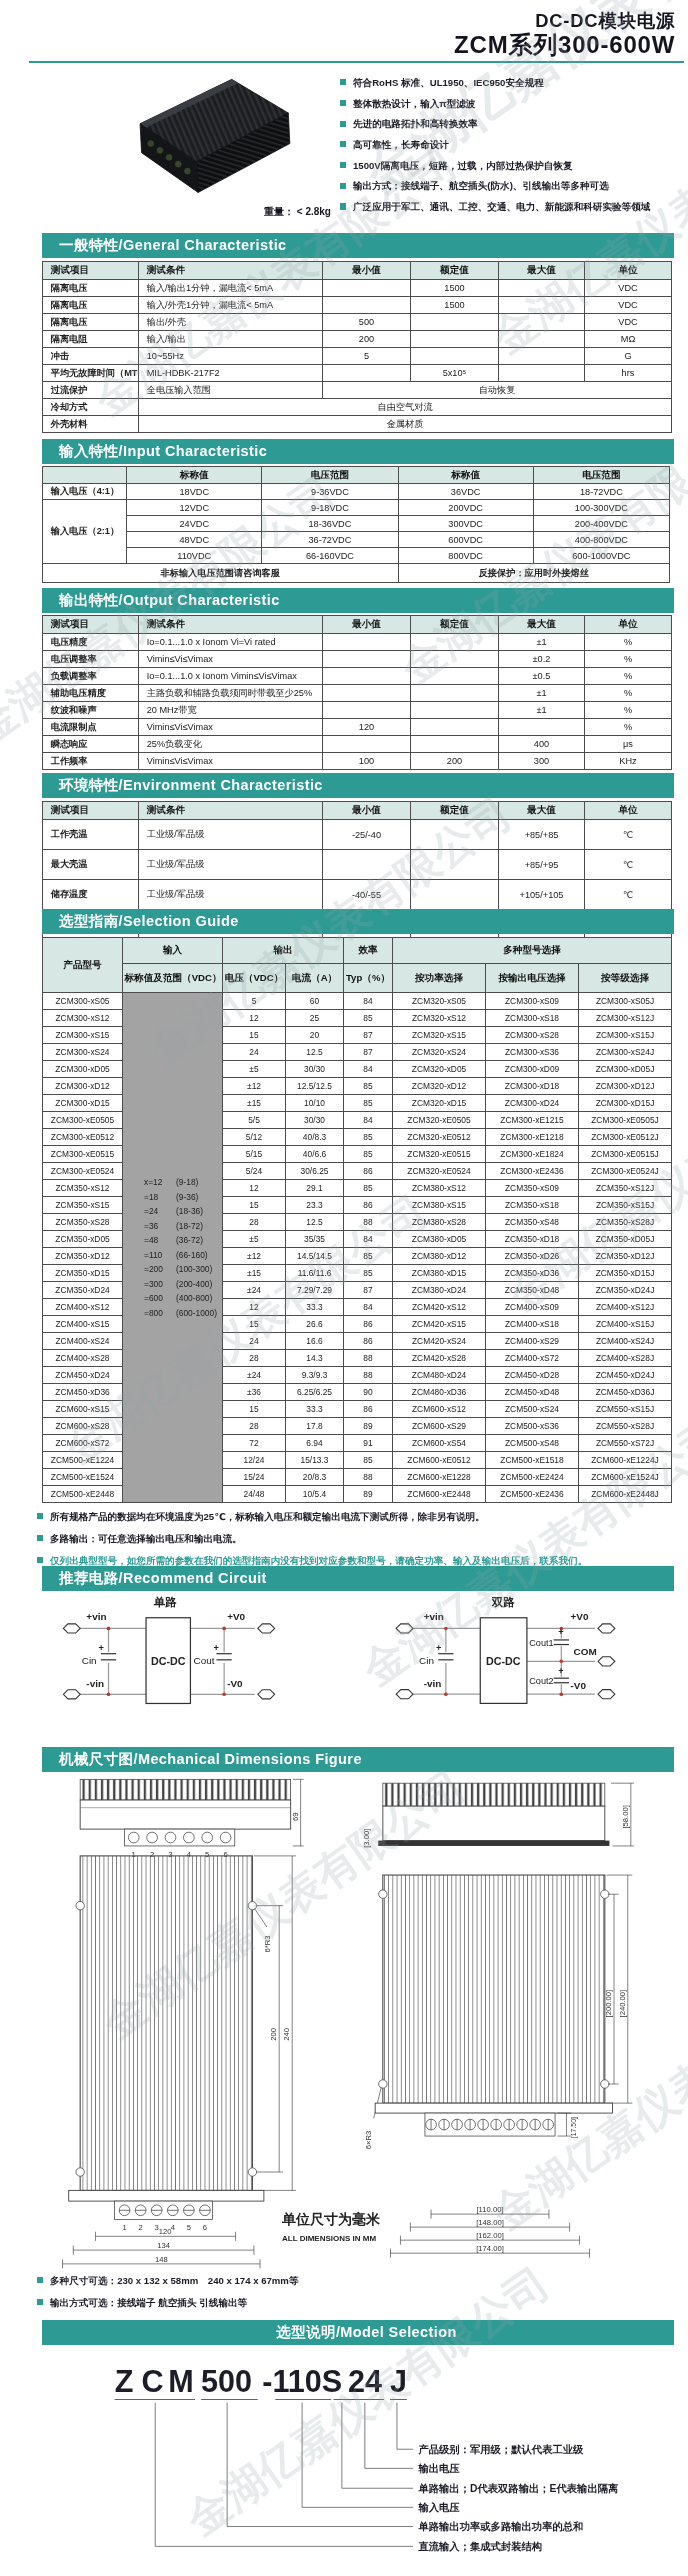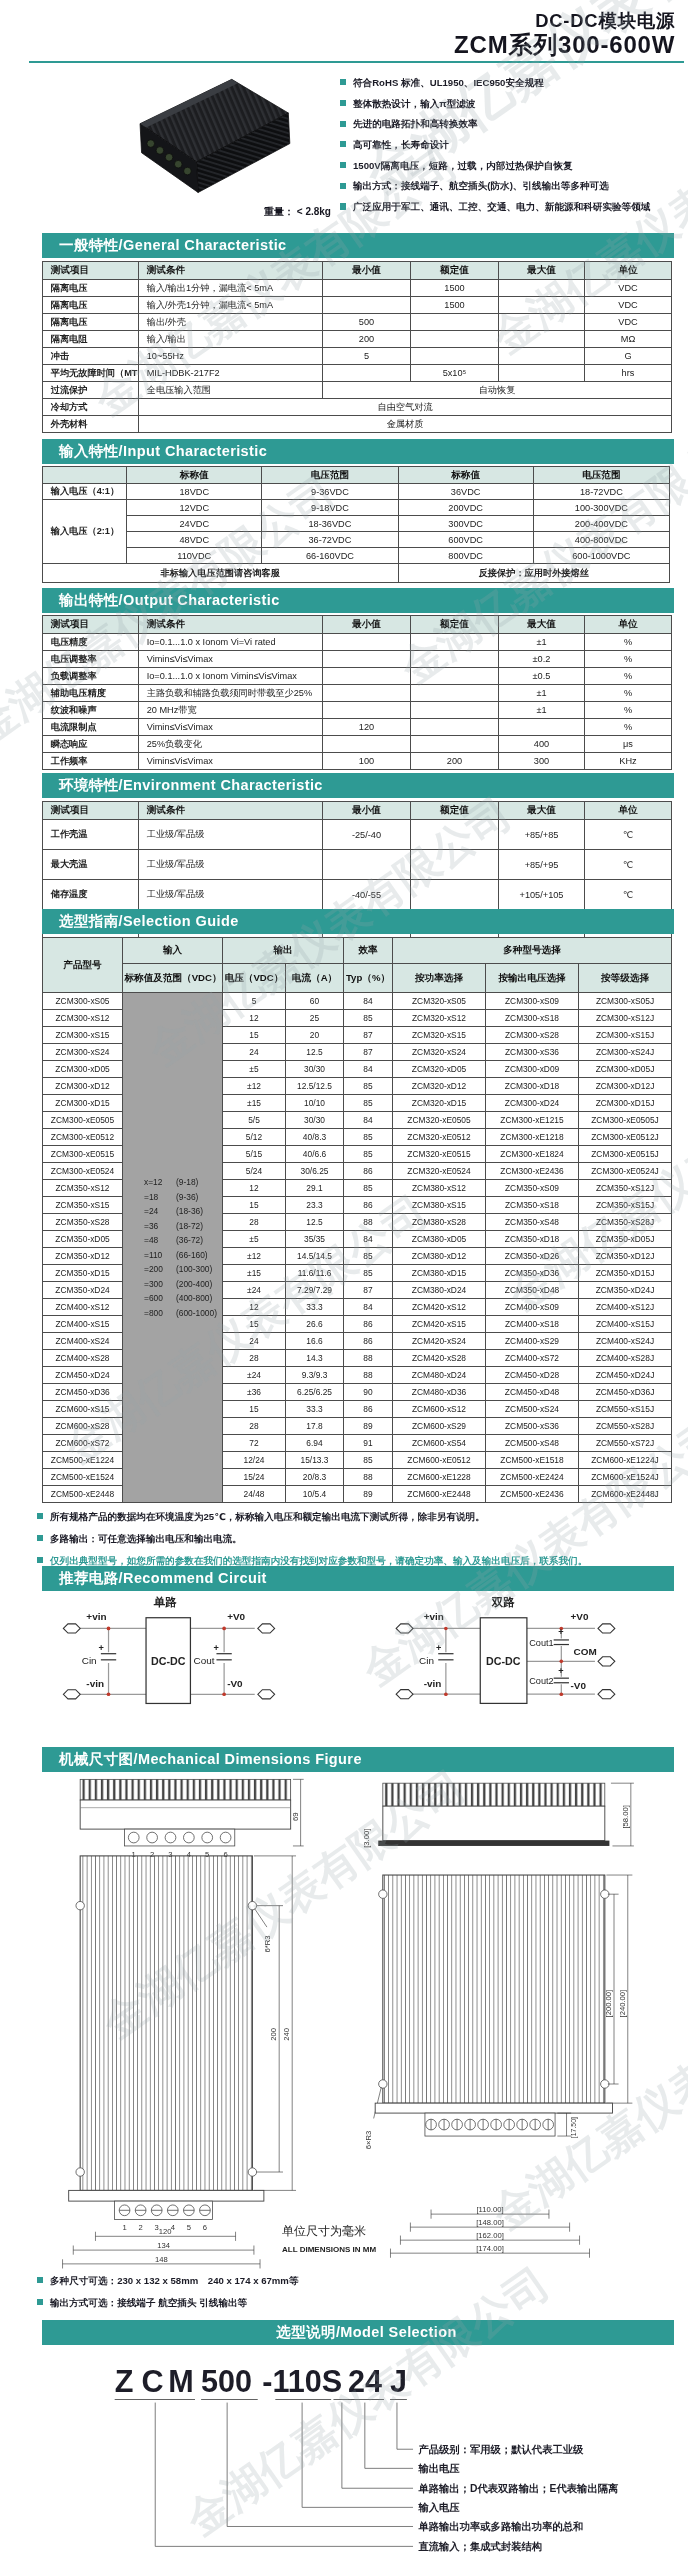--- a/index.html
+++ b/index.html
@@ -38,21 +38,21 @@
   .rng-wrap{display:flex;flex-direction:column;justify-content:center;padding-left:20px;}
   .rng{display:flex;font-size:8.4px;color:#222;line-height:14.5px;}
   .rng span:first-child{width:32px;}
   
   .notes{position:absolute;left:37px;width:635px;z-index:2;}
   .note{display:flex;align-items:flex-start;font-size:9.6px;font-weight:bold;color:#1b1b26;margin-bottom:9.2px;}
   .note .sq{margin-top:1.5px;}
   .note.teal{color:#2E9A94;}
   .svgbox{position:absolute;z-index:2;}
   .unitnote{position:absolute;left:282px;top:2211px;width:107px;text-align:left;z-index:2;}
-  .unitnote .cn{font-size:12px;font-weight:normal;color:#222;margin-top:12px;}
+  .unitnote .cn{font-size:14px;font-weight:bold;color:#222;}
   .unitnote .en{font-size:8px;font-weight:bold;color:#222;margin-top:4.6px;}
   svg text{font-family:"Liberation Sans","DejaVu Sans",sans-serif;}
 </style>
 </head>
 <body>
 
 <div class="page">
 
   <div class="wm" style="left:322px;top:-15.3px;font-size:55px;">金湖亿嘉仪表有限公司</div>
   <div class="wm" style="left:61px;top:253px;">金湖亿嘉仪表有限公司</div>

